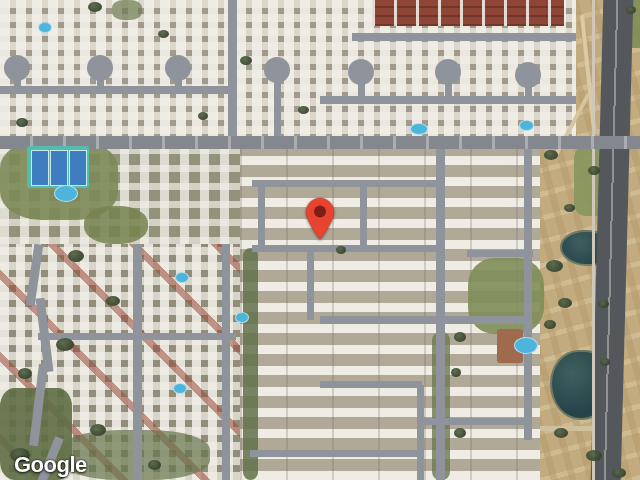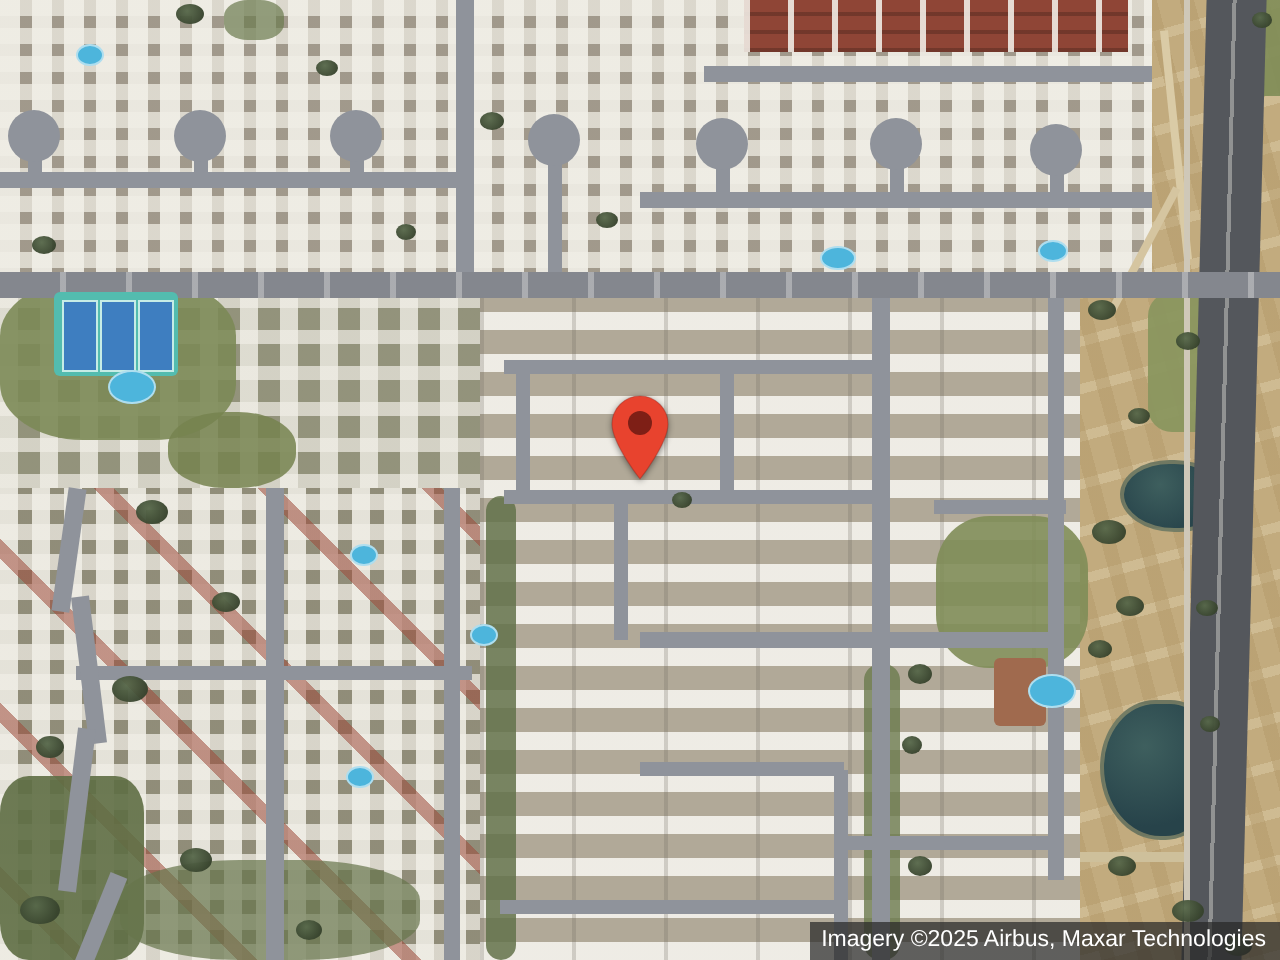--- a/index.html
+++ b/index.html
@@ -192,14 +192,14 @@
       <div class="f tree" style="left: 626px; top: 6px; width: 10px; height: 8px;"></div>
     </div>
 
   <div class="pin" style="left: 305px; top: 197px; --pin-c: #E8432E; --pin-dot: #7E1F16;">
     <svg viewBox="0 0 30 44" xmlns="http://www.w3.org/2000/svg">
       <path d="M15 1 C7.3 1 1 7.3 1 15 c0 9.8 14 27.5 14 27.5 S29 24.8 29 15 C29 7.3 22.7 1 15 1 Z" style="fill:var(--pin-c,#E8432E);stroke:rgba(140,30,20,.35);stroke-width:.6"></path>
       <circle cx="15" cy="14.5" r="6" style="fill:var(--pin-dot,#7E1F16)"></circle>
     </svg>
   </div>
 
-  <div class="attribution">Imagery ©2025 Airbus, Maxar Technologies</div>
+  <div class="logo">Google</div>
 </div>
 
 </body></html>

